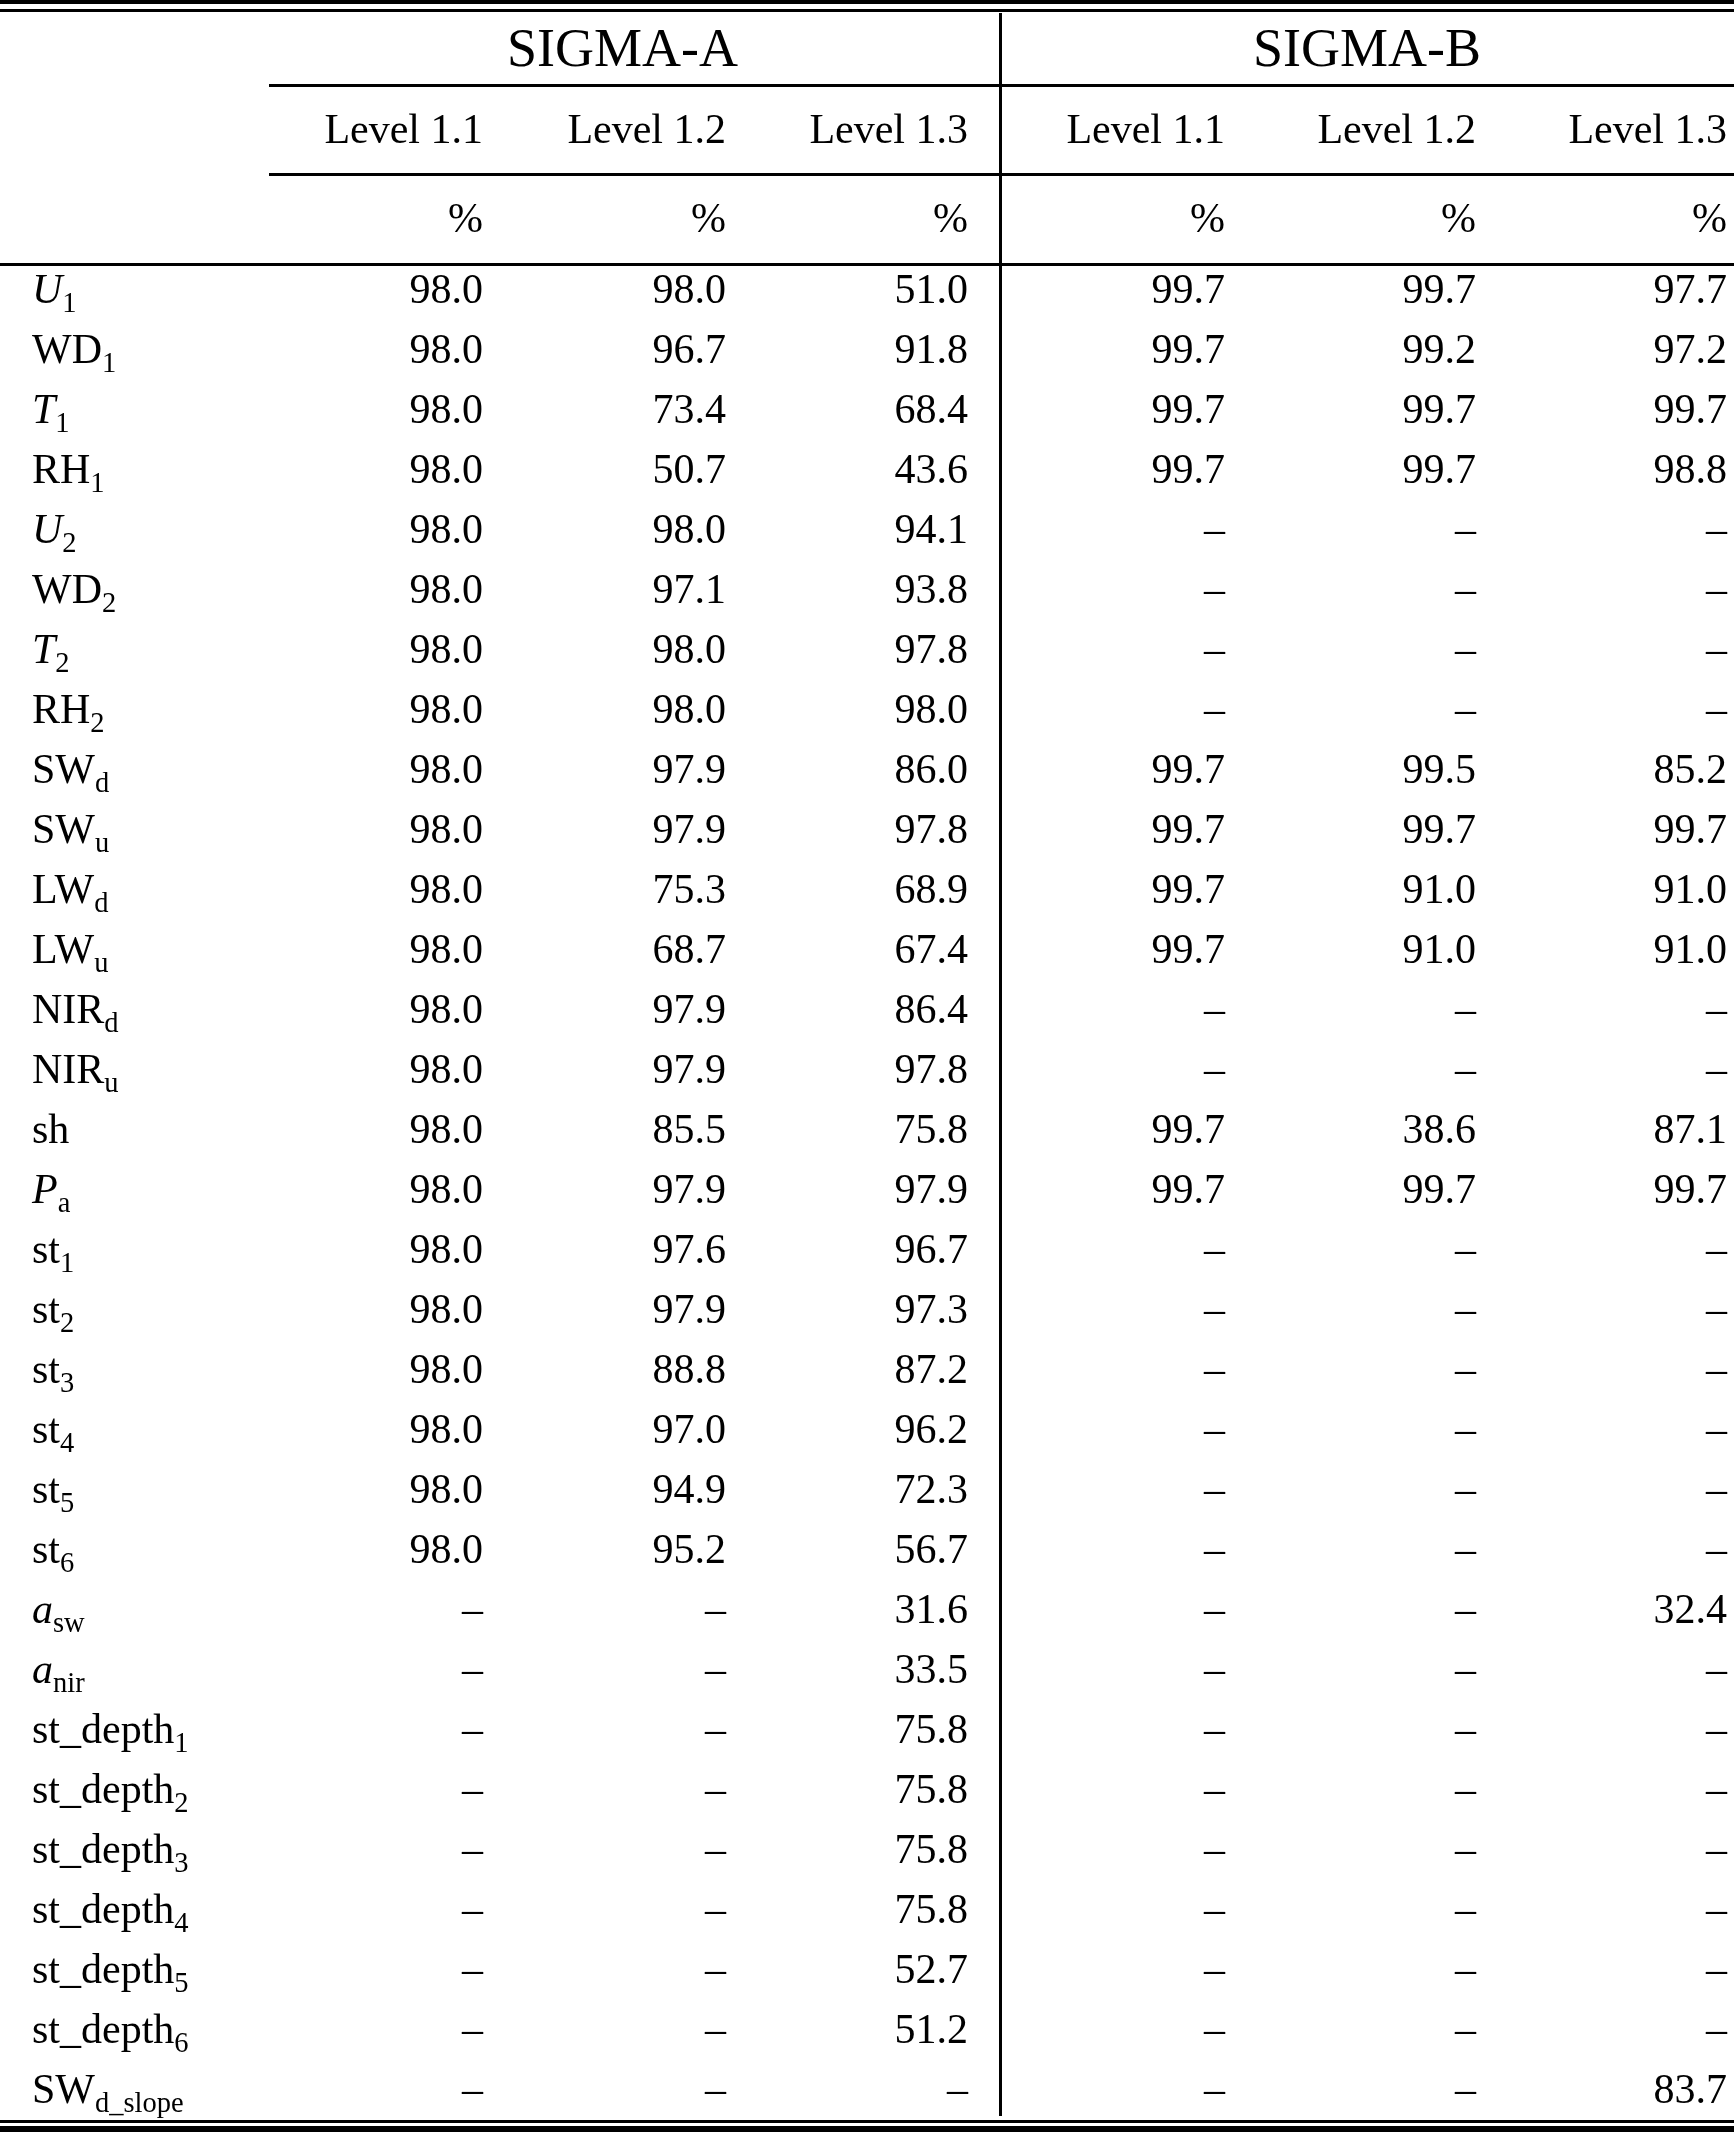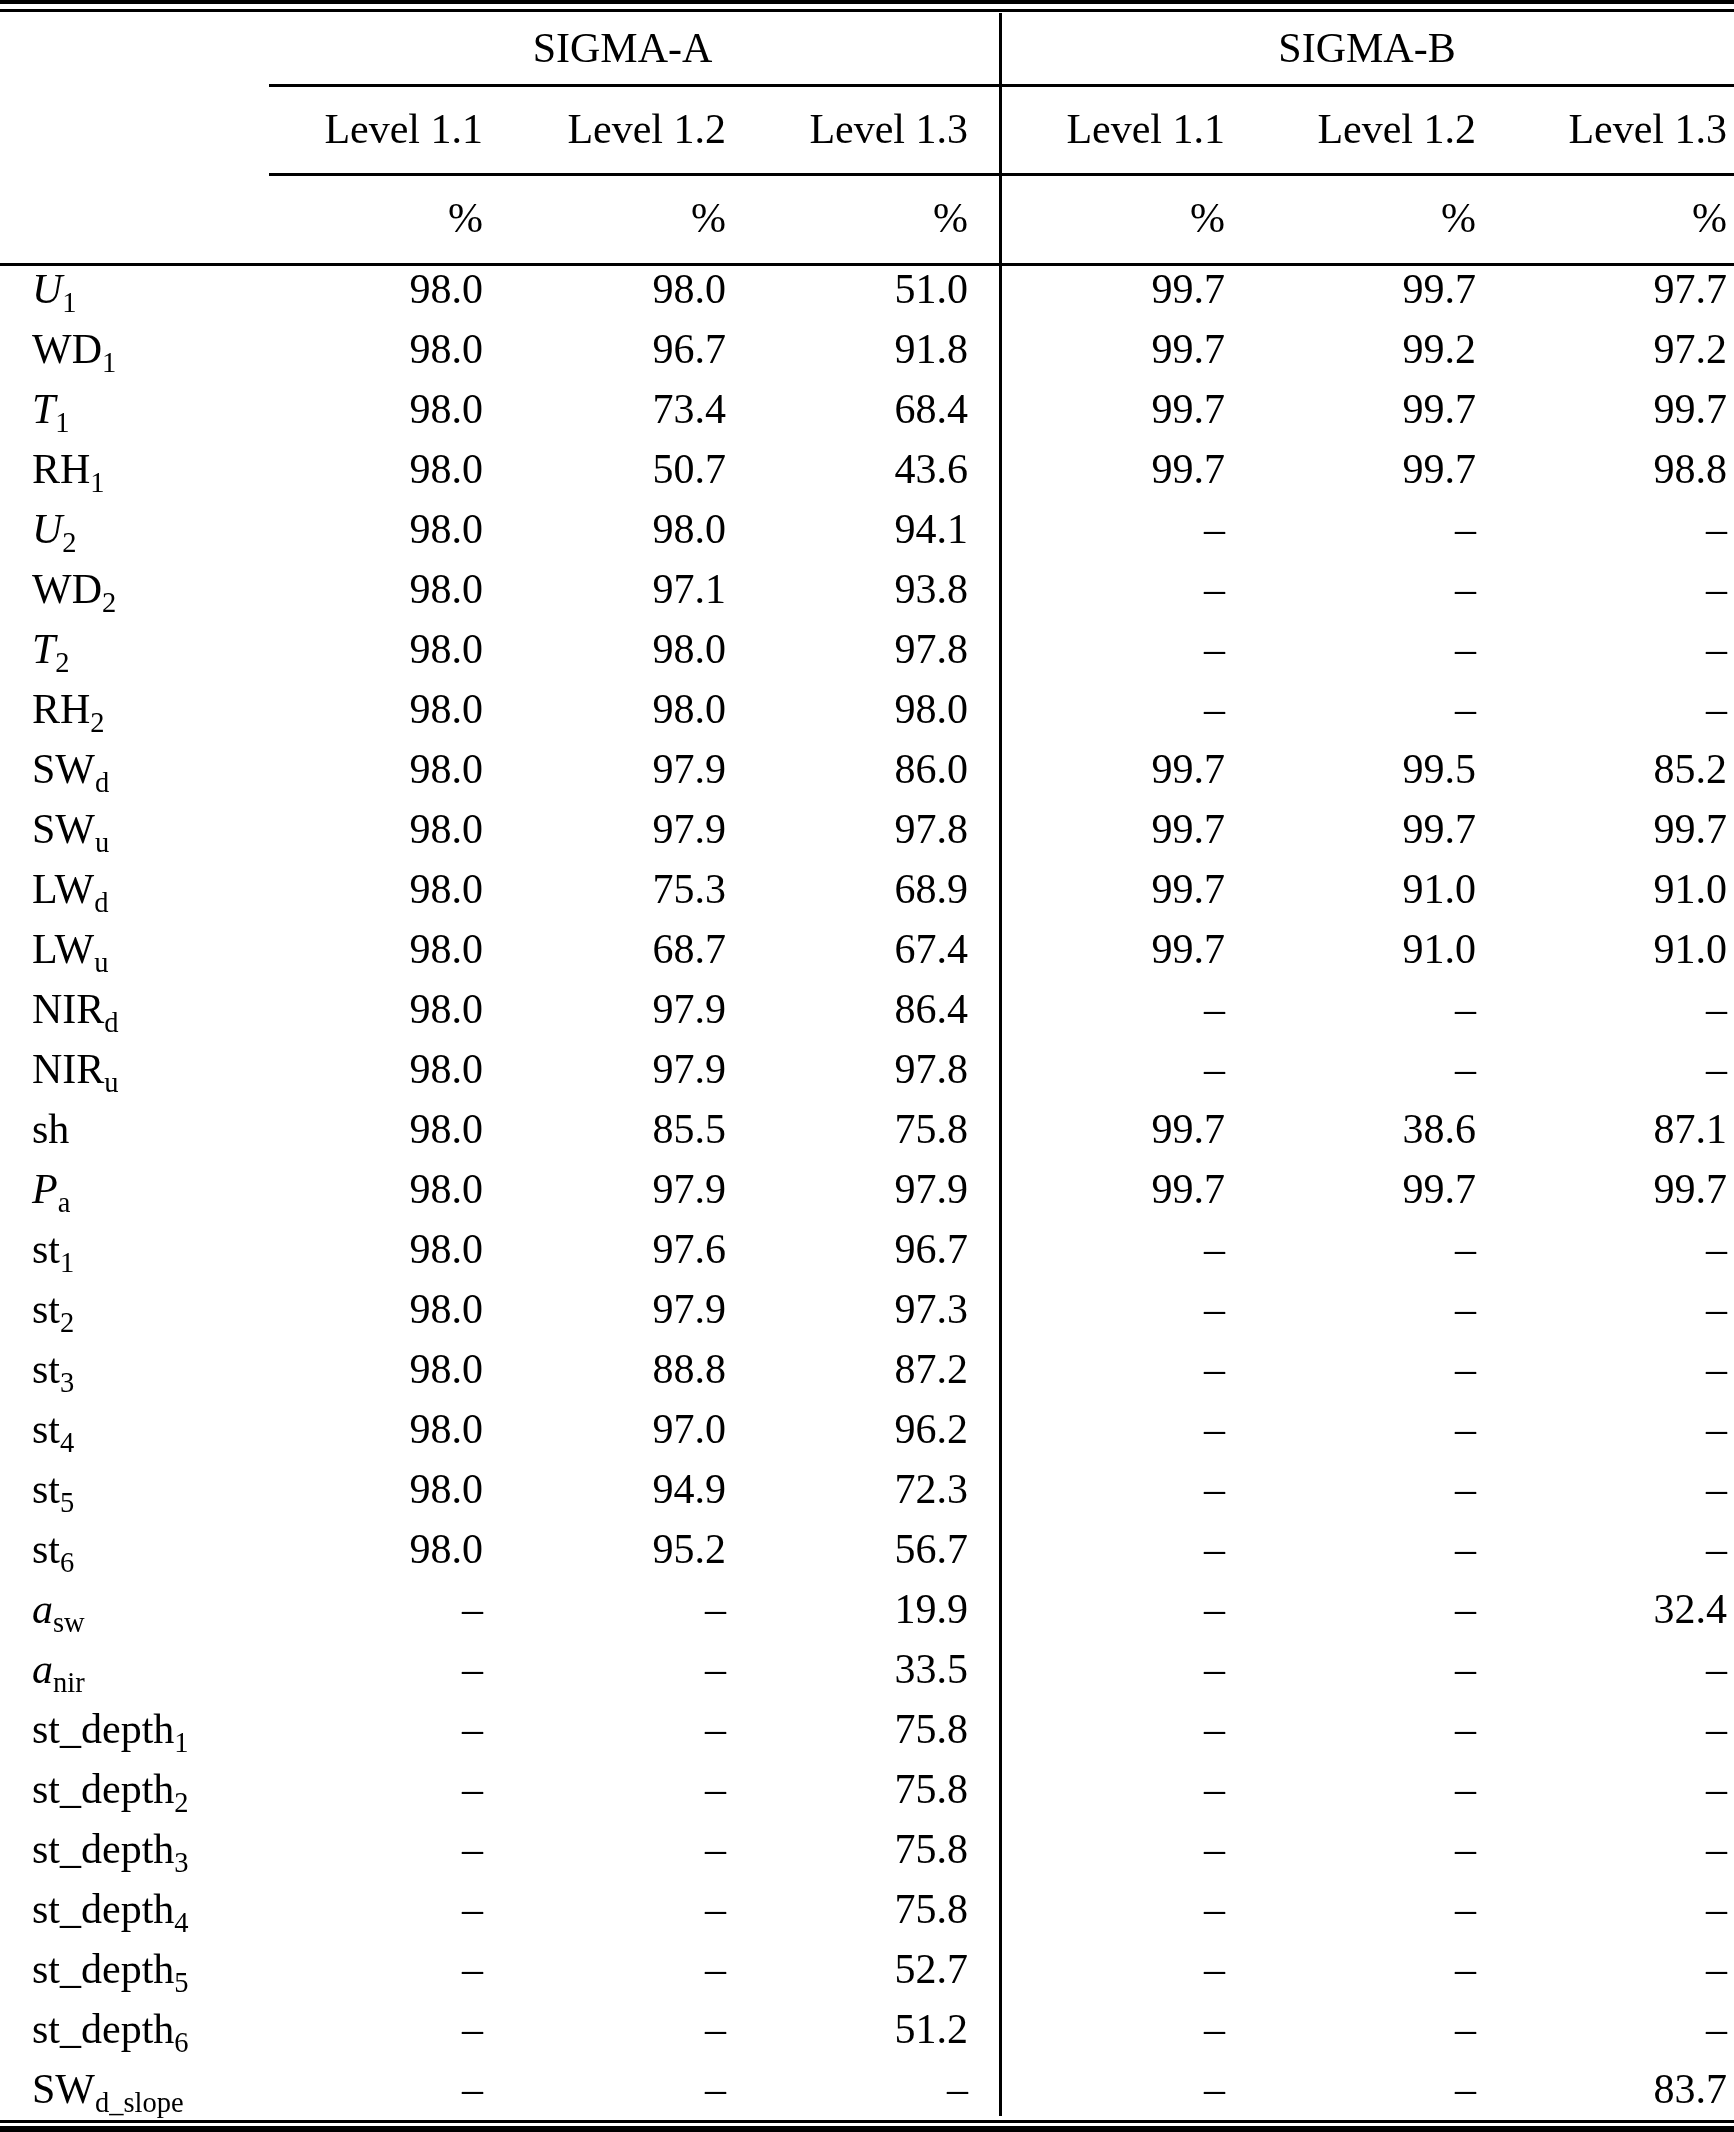--- a/index.html
+++ b/index.html
@@ -33,21 +33,21 @@
 
   
   .c-label { width: 277px; box-sizing: border-box; padding-left: 32px; text-align: left; }
   .c1 { width: 206px; } .c2 { width: 243px; } .c3 { width: 242px; }
   .c4 { width: 257px; } .c5 { width: 251px; } .c6 { width: 251px; }
   .num, .hd { text-align: right; }
 
   
   .group-hd {
     position: absolute; top: 11.7px; height: 72px;
-    font-size: 42px; text-align: center;
+    font-size: 54px; text-align: center;
     display: flex; align-items: center; justify-content: center;
   }
   .group-a { left: 277px;  width: 691px; }
   .group-b { left: 999px; width: 736px; text-align: center; }
 
   .flex-row { position: absolute; left: 0; display: flex; align-items: center; }
   .level-row   { top: 86px; height: 86px; font-size: 42px; }
   .percent-row { top: 175px; height: 86px; font-size: 42px; }
 
   
@@ -290,21 +290,21 @@
       <div class="num c2">95.2</div>
       <div class="num c3">56.7</div>
       <div class="num c4">–</div>
       <div class="num c5">–</div>
       <div class="num c6">–</div>
     </div>
       <div class="tr">
       <div class="c-label"><span class="label-main it">a</span><sub class="label-sub">sw</sub></div>
       <div class="num c1">–</div>
       <div class="num c2">–</div>
-      <div class="num c3">19.9</div>
+      <div class="num c3">31.6</div>
       <div class="num c4">–</div>
       <div class="num c5">–</div>
       <div class="num c6">32.4</div>
     </div>
       <div class="tr">
       <div class="c-label"><span class="label-main it">a</span><sub class="label-sub">nir</sub></div>
       <div class="num c1">–</div>
       <div class="num c2">–</div>
       <div class="num c3">33.5</div>
       <div class="num c4">–</div>

